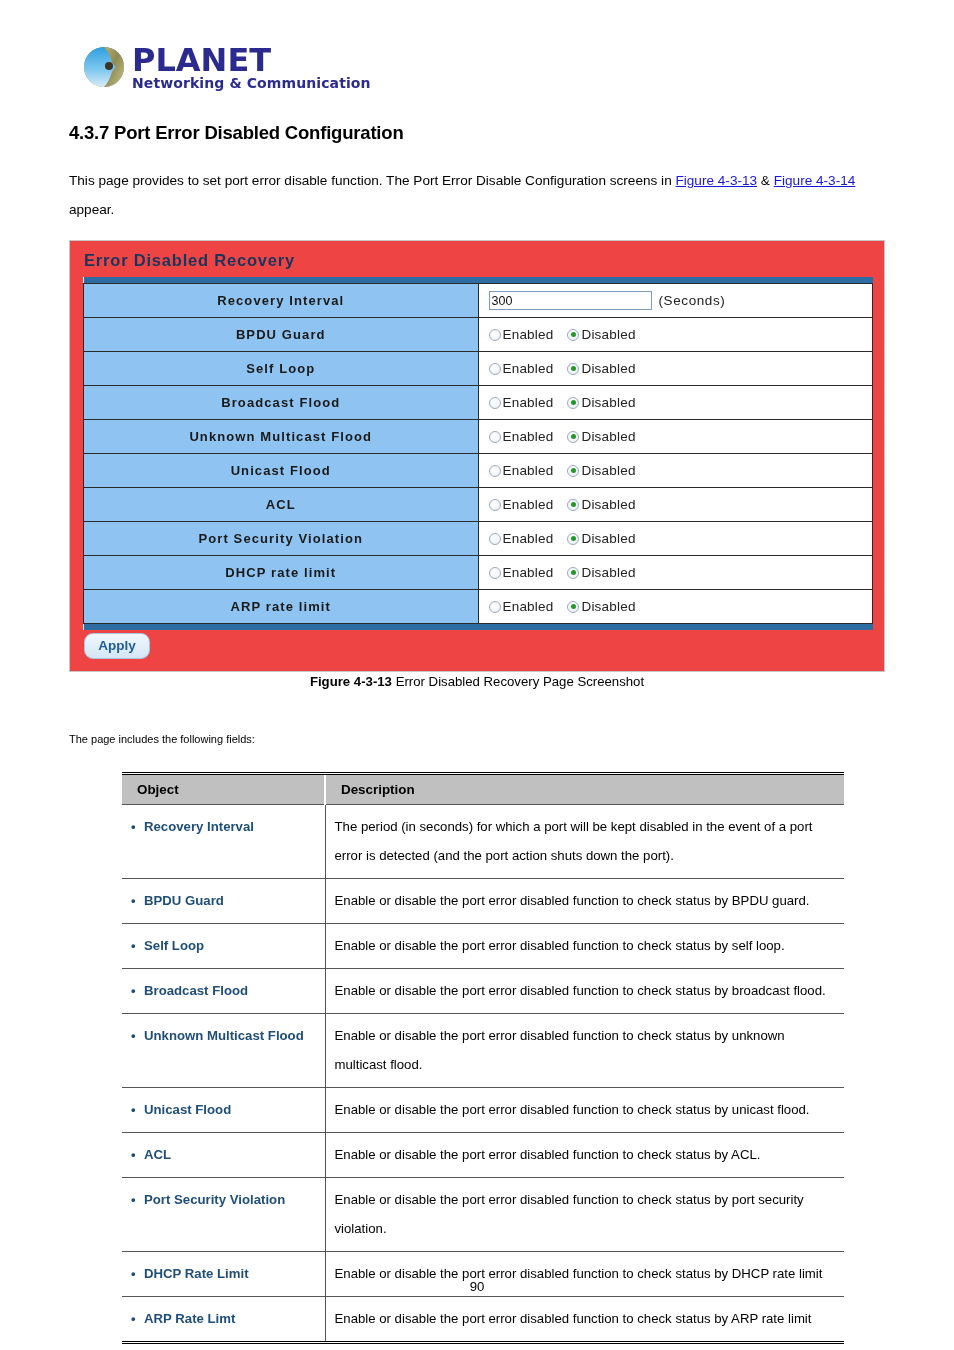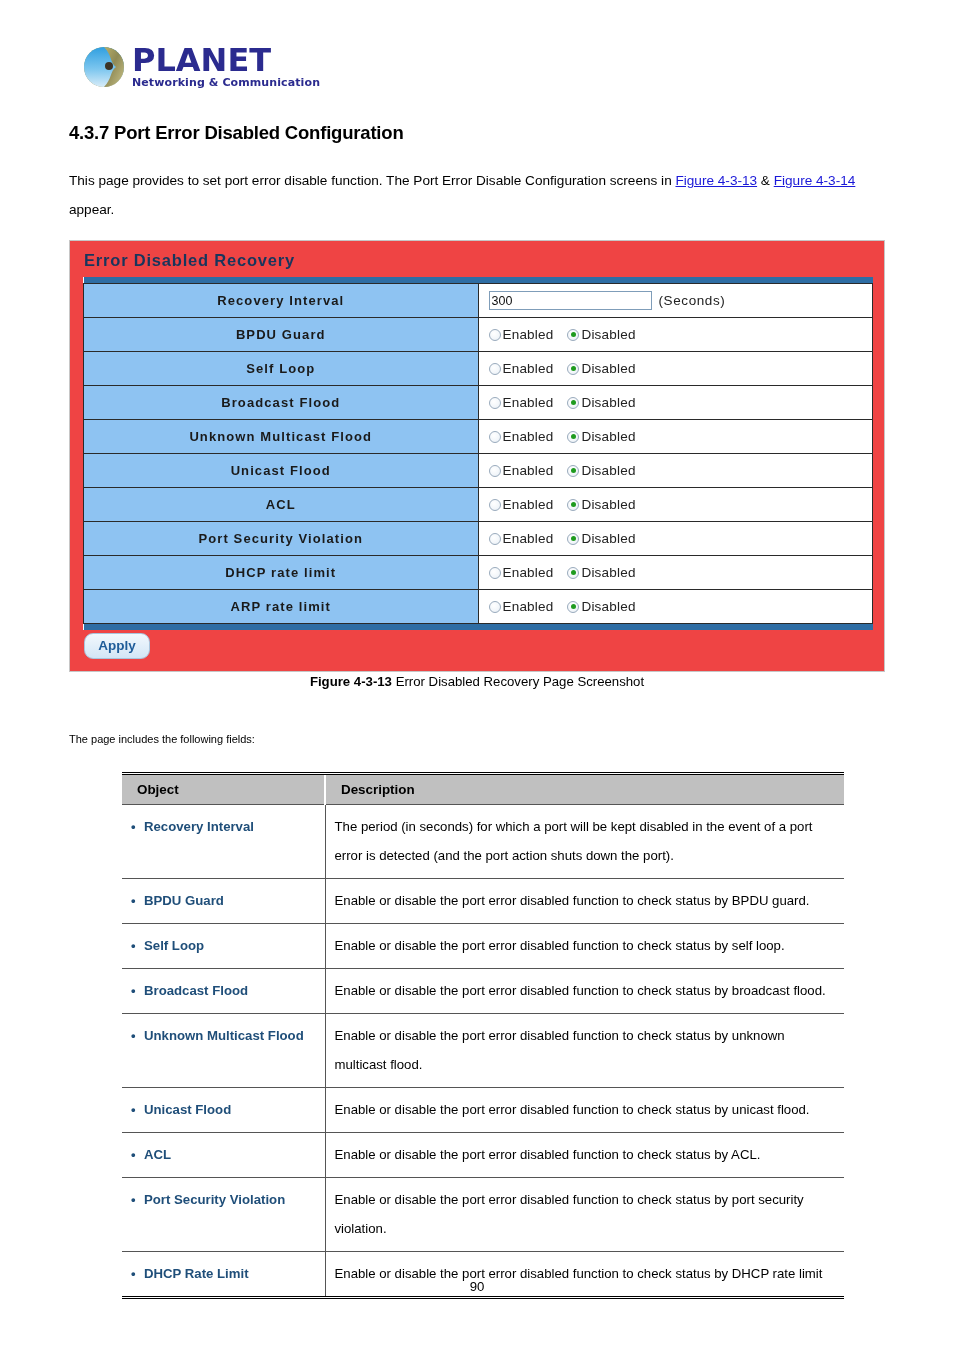--- a/index.html
+++ b/index.html
@@ -39,21 +39,21 @@
     font-family: "DejaVu Sans", sans-serif;
     font-weight: bold;
     font-size: 32px;
     letter-spacing: 0px;
     color: #2b2b8f;
     line-height: 32px;
   }
   .logo-sub {
     font-family: "DejaVu Sans", sans-serif;
     font-weight: bold;
-    font-size: 11px;
+    font-size: 14px;
     color: #2b2b8f;
     line-height: 12px;
     letter-spacing: 0.1px;
     margin-top: 1px;
   }
 
   
   .h-section {
     position: absolute;
     left: 69px;
@@ -539,17 +539,21 @@
       <td>Enable or disable the port error disabled function to check status by ACL.</td>
     </tr>
     <tr>
       <td class="obj">Port Security Violation</td>
       <td>Enable or disable the port error disabled function to check status by port security violation.</td>
     </tr>
     <tr>
       <td class="obj">DHCP Rate Limit</td>
       <td>Enable or disable the port error disabled function to check status by DHCP rate limit</td>
     </tr>
+    <tr>
+      <td class="obj">ARP Rate Limt</td>
+      <td>Enable or disable the port error disabled function to check status by ARP rate limit</td>
+    </tr>
   </tbody>
     </table>
 </div>
 
 <div class="page-no">90</div>
 
 </body></html>

